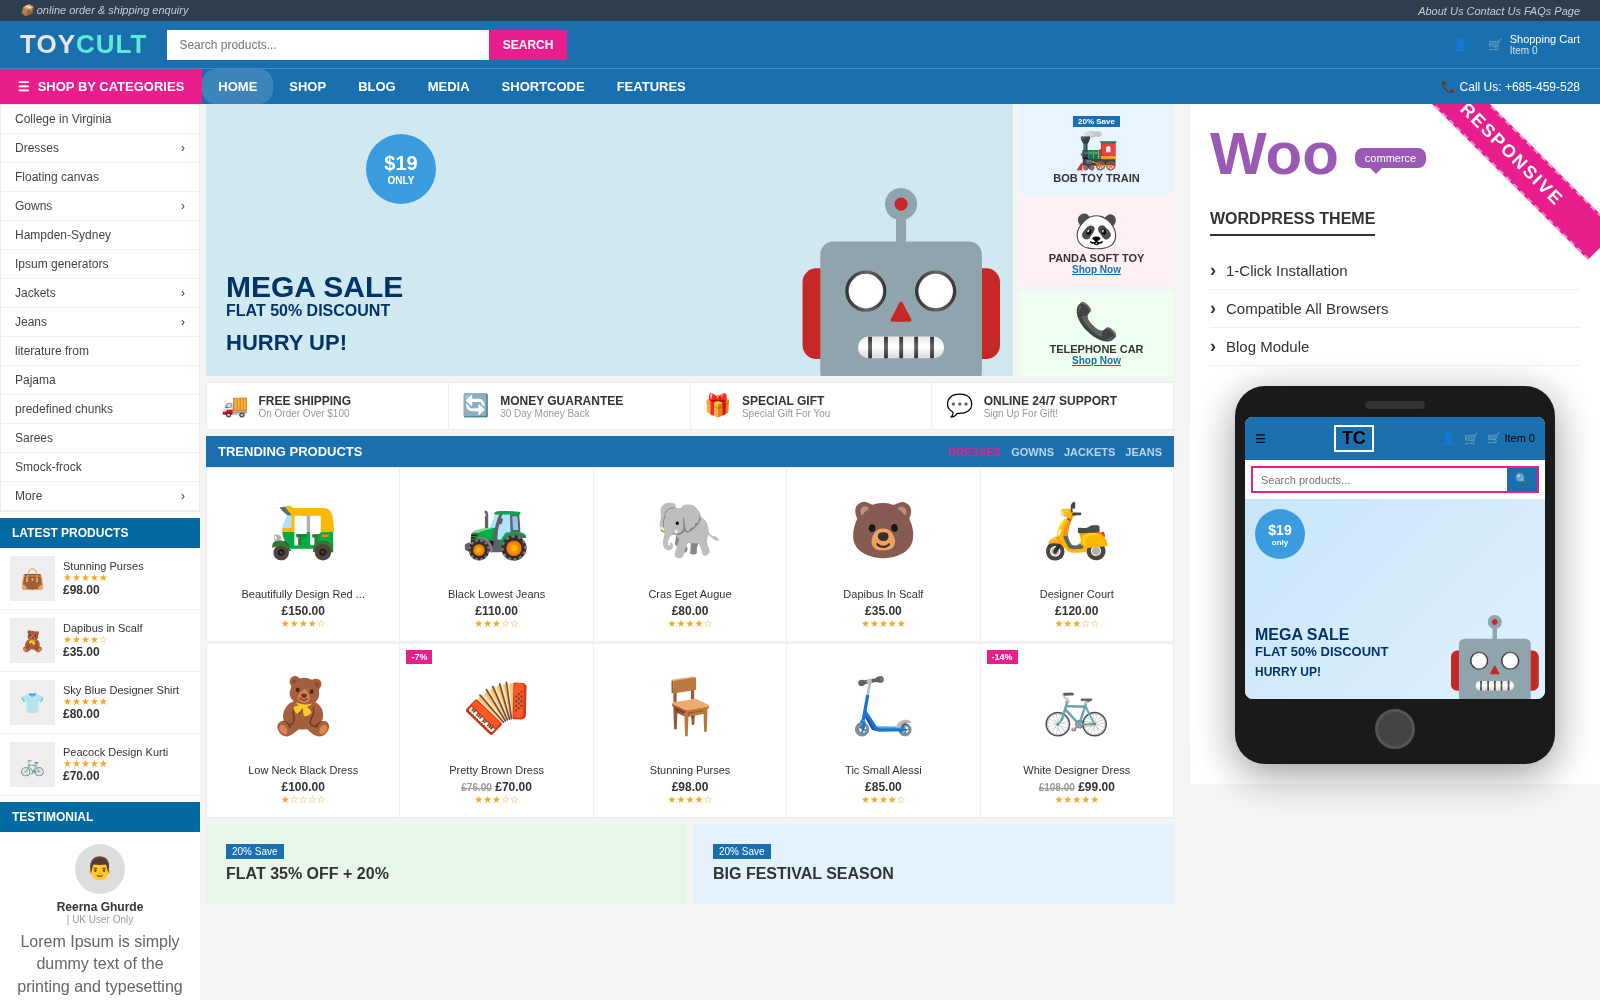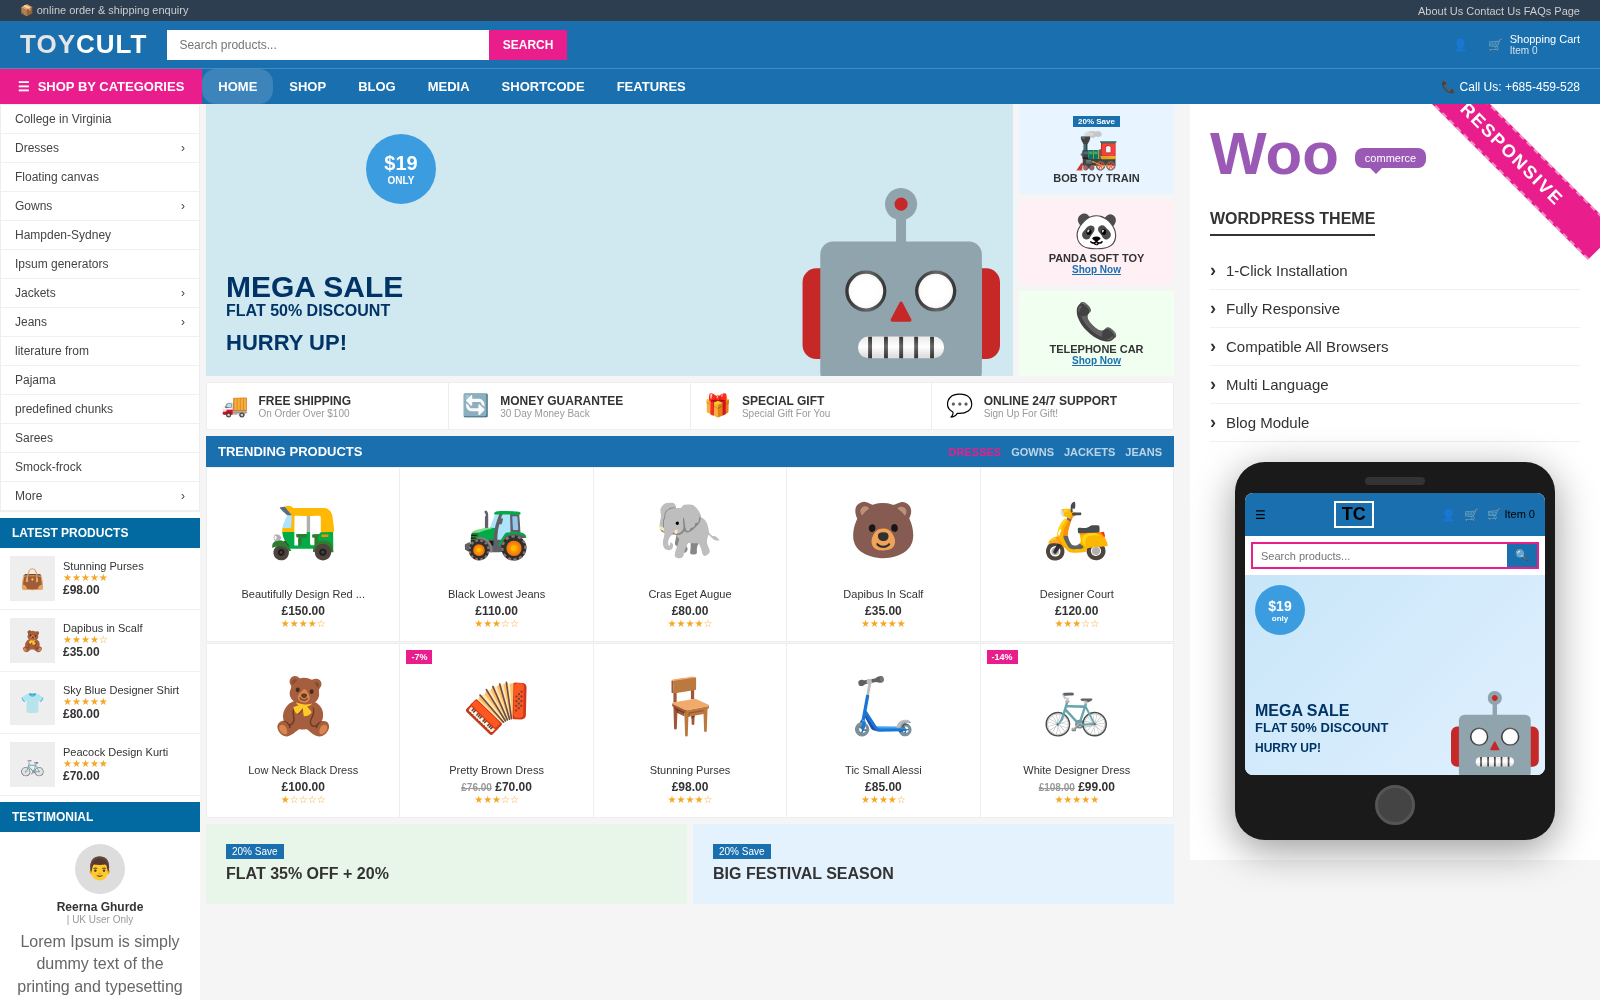--- a/index.html
+++ b/index.html
@@ -1,19 +1,19 @@
 <!DOCTYPE html>
 <html><head>
   <meta charset="utf-8">
   <style>
     * { margin: 0; padding: 0; box-sizing: border-box; }
     body { font-family: Arial, sans-serif; font-size: 12px; background: #f5f5f5; width: 1600px; min-height: 1000px; overflow-x: hidden; }
 
     
-    .top-bar { background: #2c3e50; color: #ccc; font-size: 11px; padding: 4px 20px; display: flex; justify-content: space-between; align-items: center; }
+    .top-bar { background: #2c3e50; color: #ccc; font-size: 11px; padding: 4px 20px; display: flex; justify-content: space-between; align-items: center; font-style: italic; }
 
     
     .header { background: #1a6fae; padding: 8px 20px; display: flex; align-items: center; gap: 20px; }
     .logo { color: white; font-size: 26px; font-weight: bold; letter-spacing: 1px; flex-shrink: 0; }
     .logo span { color: #e5e5e5; }
     .search-bar { flex: 1; max-width: 400px; display: flex; }
     .search-bar input { flex: 1; padding: 8px 12px; border: none; font-size: 12px; outline: none; }
     .search-bar button { background: #e91e8c; color: white; border: none; padding: 8px 14px; font-size: 12px; font-weight: bold; cursor: pointer; }
     .header-icons { margin-left: auto; display: flex; align-items: center; gap: 20px; color: white; font-size: 12px; }
     .cart-icon { display: flex; align-items: center; gap: 6px; color: white; }
@@ -138,21 +138,21 @@
   <span>📦 online order &amp; shipping enquiry</span>
   <div>
     <a>About Us</a>
     <a>Contact Us</a>
     <a>FAQs Page</a>
   </div>
 </div>
 
 <div class="header">
   <div class="logo">
-    <span>TOY</span><span style="color:#ffffff">CULT</span>
+    <span>TOY</span><span style="color:#5eead4">CULT</span>
   </div>
   <div class="search-bar">
     <input type="text" placeholder="Search products..." style="">
     <button>SEARCH</button>
   </div>
   <div class="header-icons">
     <span>👤</span>
     <div class="cart-icon">
       <span>🛒</span>
       <div>
@@ -488,23 +488,21 @@
 
       <div style="display:flex;align-items:flex-end;gap:6px;margin-bottom:6px;">
         <div class="woo-logo">Woo</div>
         <div style="margin-bottom:16px;margin-left:10px;">
           <div class="woo-bubble">commerce</div>
         </div>
       </div>
       <div class="wp-theme">WORDPRESS THEME</div>
       <ul class="feature-list">
         <li>1-Click Installation</li>
-        <li>Fully Responsive</li>
         <li>Compatible All Browsers</li>
-        <li>Multi Language</li>
         <li>Blog Module</li>
       </ul>
 
       
       <div class="phone-mockup">
         <div style="width:60px;height:8px;background:#333;border-radius:4px;margin:0 auto 8px;"></div>
         <div class="phone-screen">
           <div class="phone-topbar">
             <span>☰</span>
             <span style="font-weight:bold;font-size:18px;border:2px solid white;padding:1px 6px;">TC</span>

